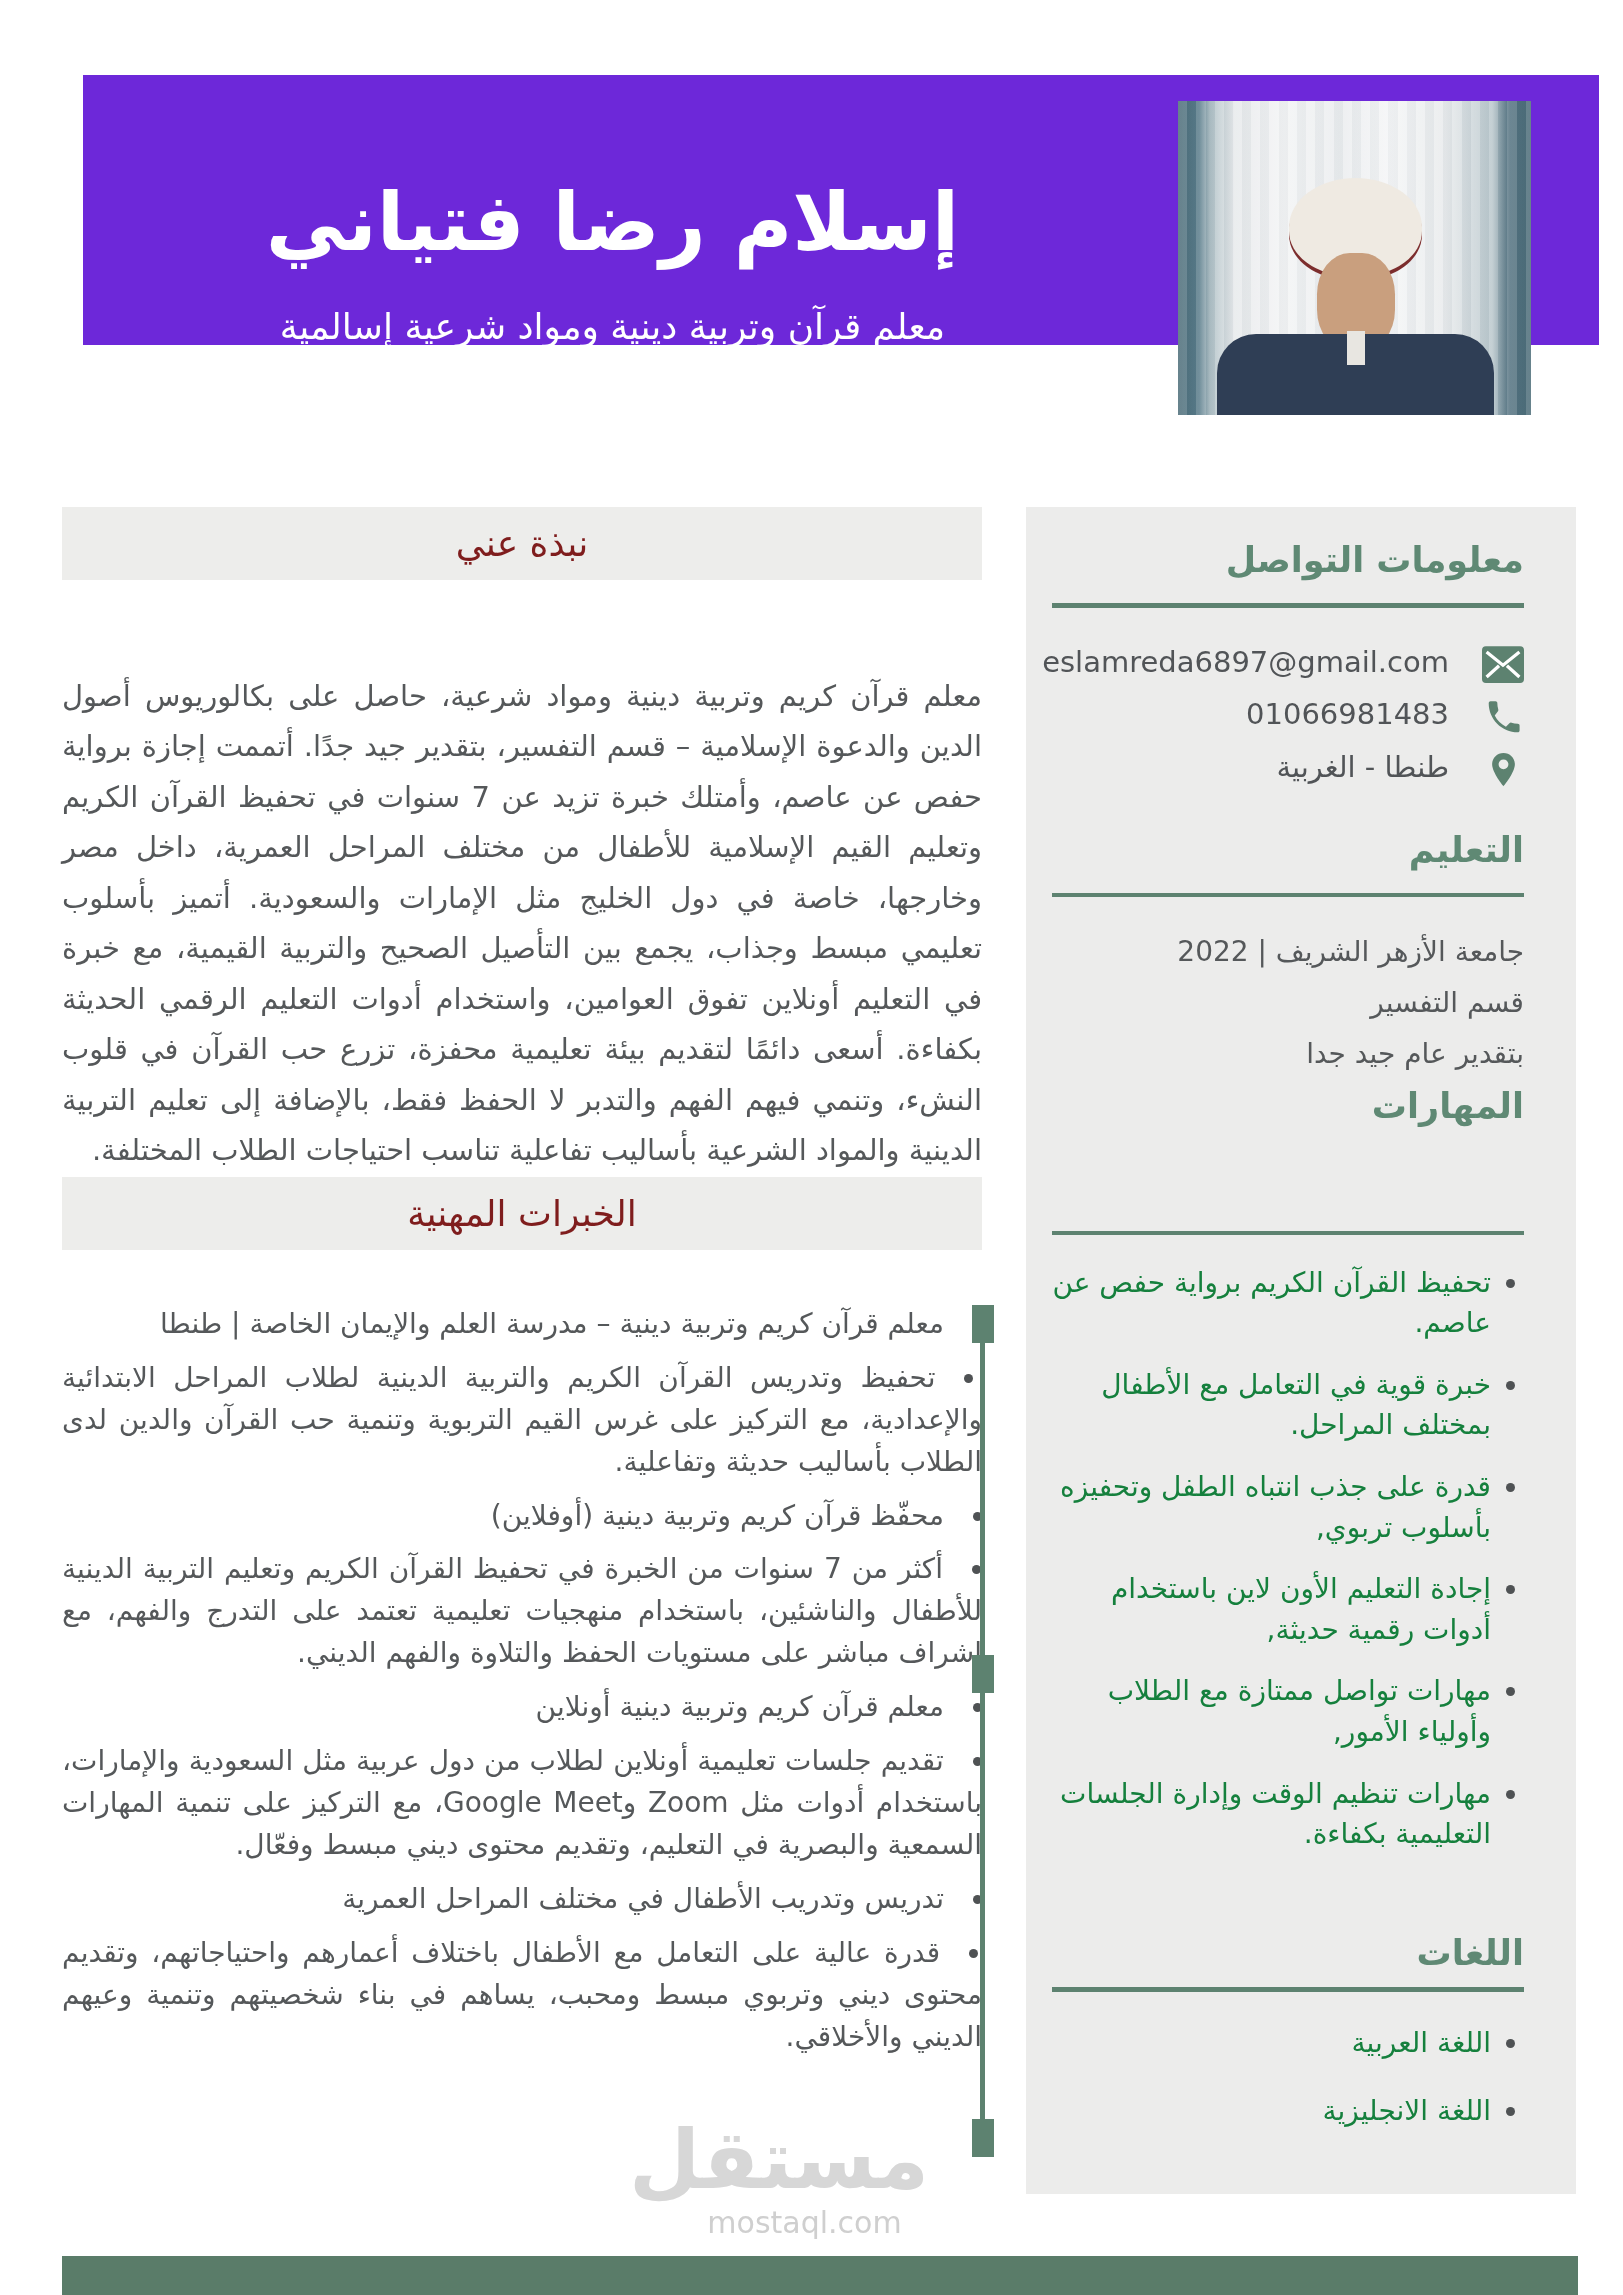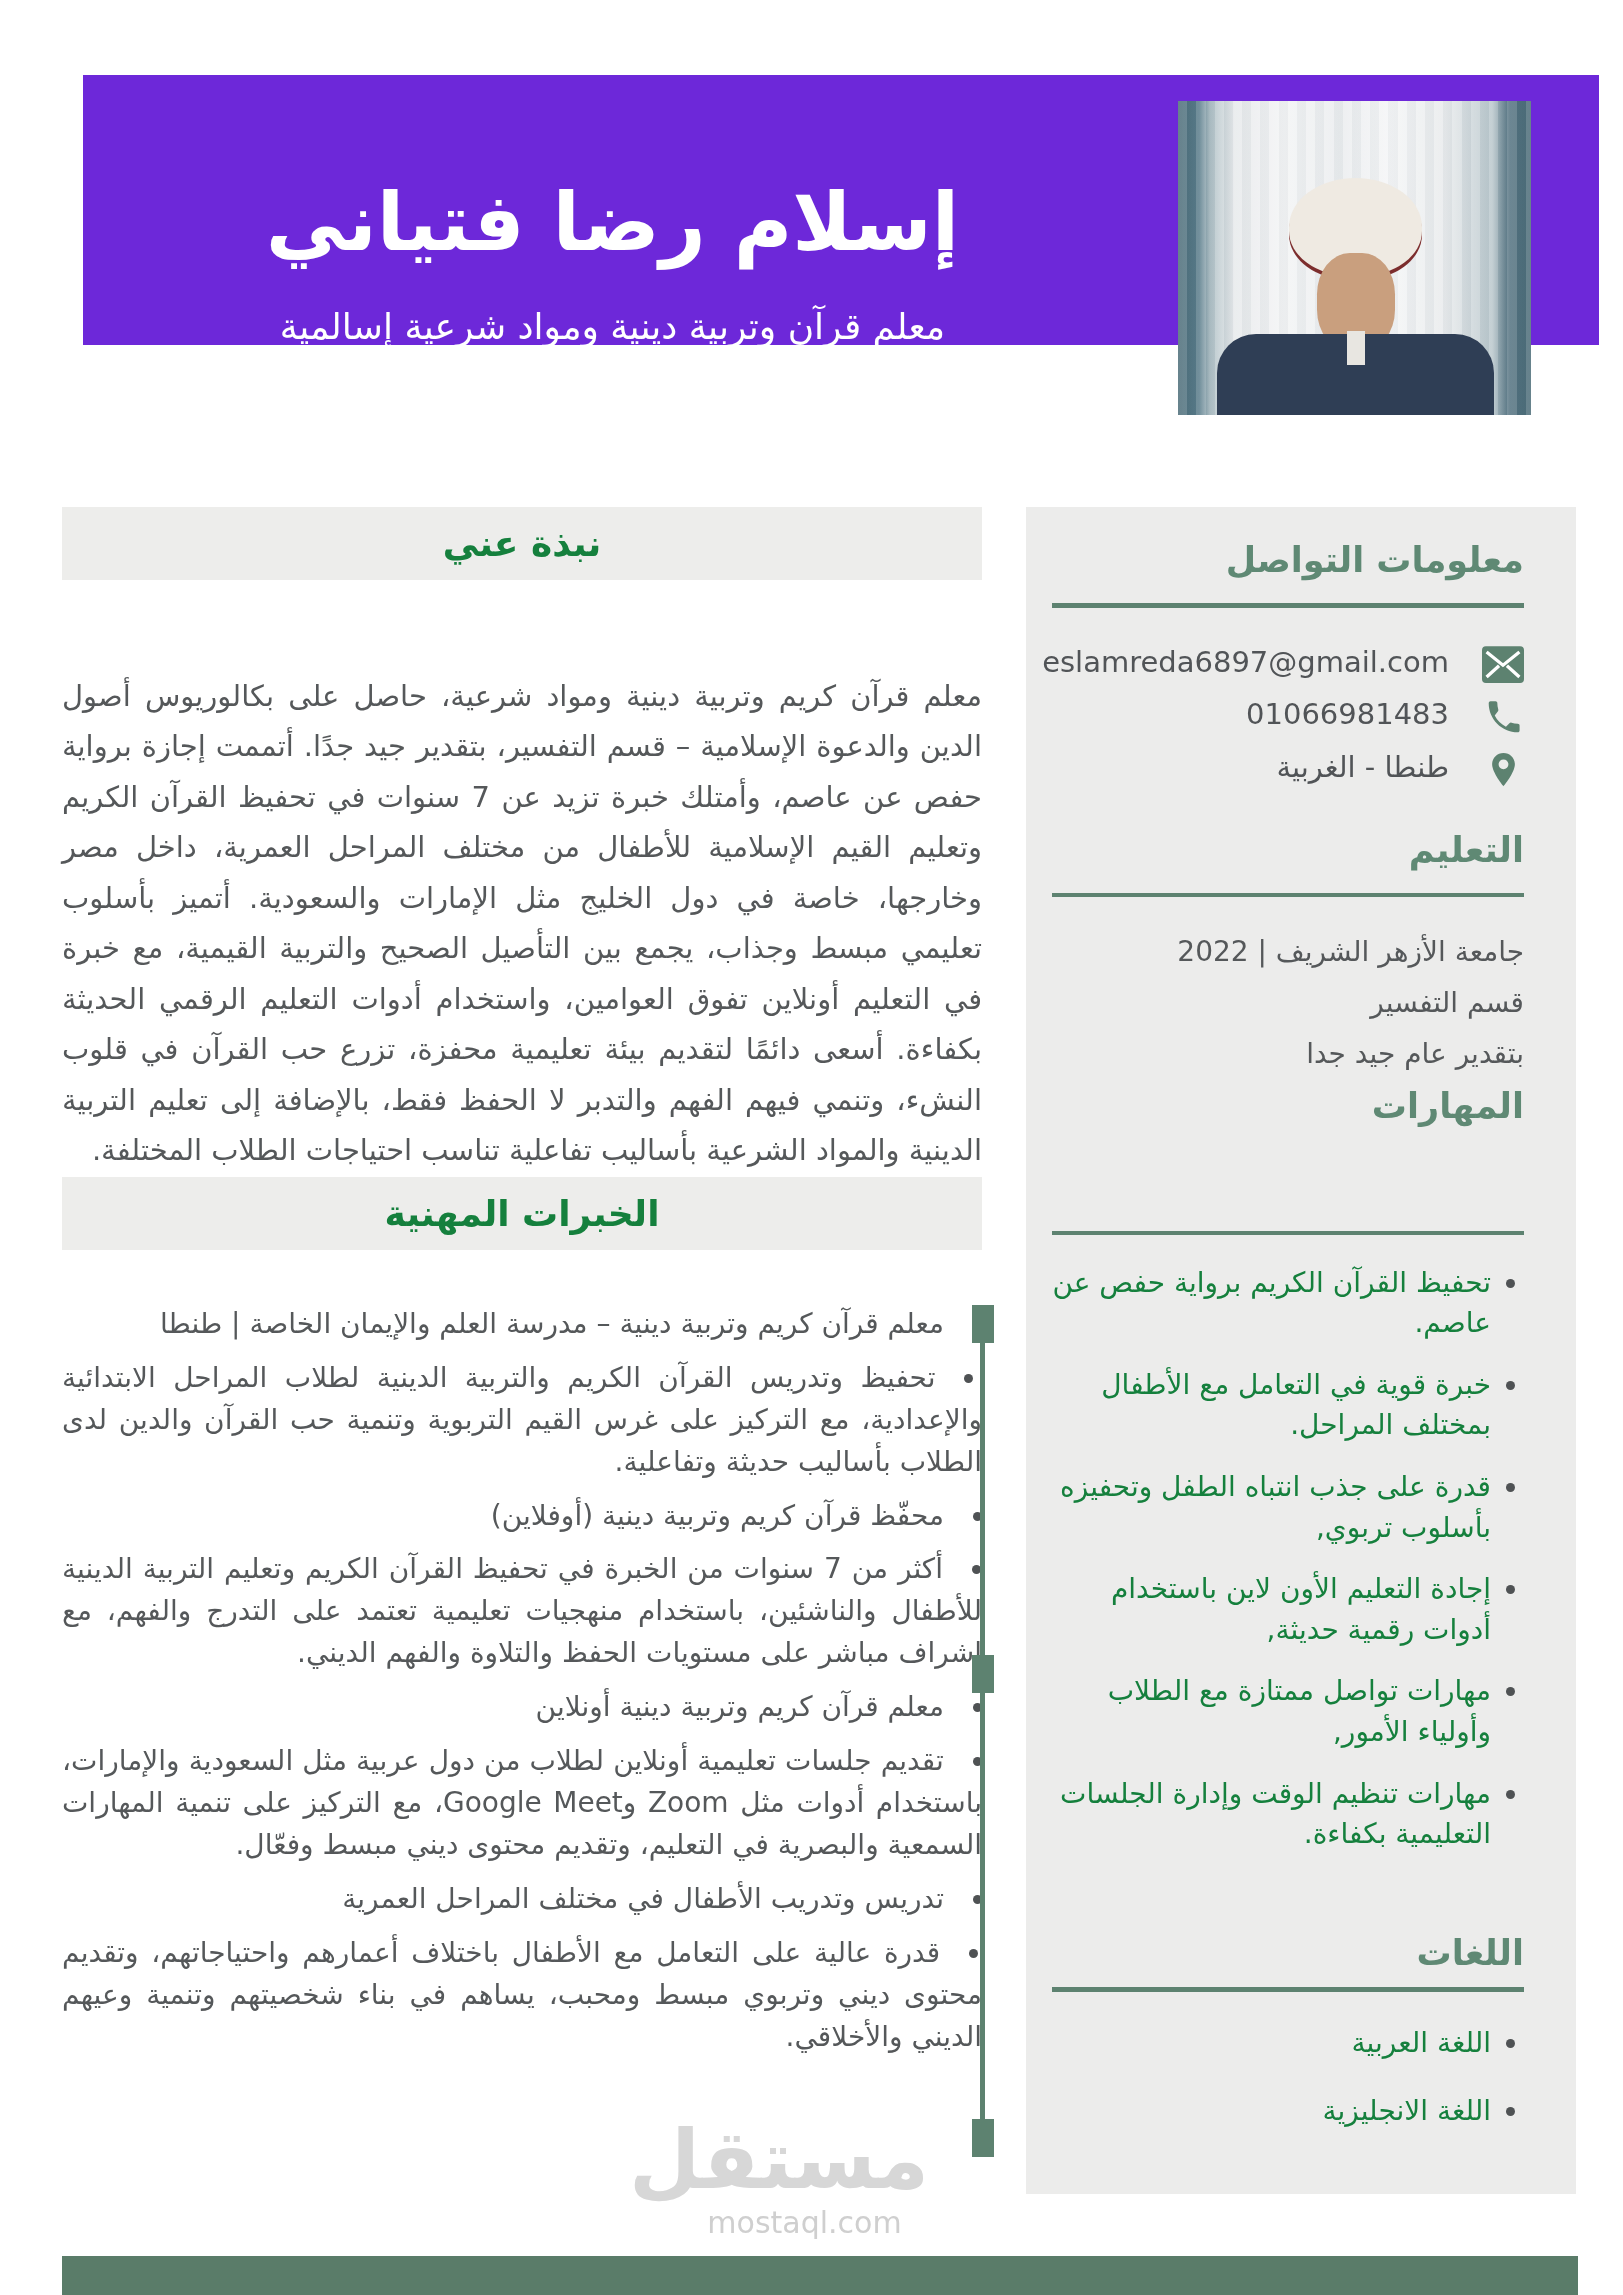--- a/index.html
+++ b/index.html
@@ -18,21 +18,21 @@
     background:linear-gradient(90deg,#2d5361 0%,#3c6576 6%,#9fb3ba 9%,#e3e6e8 16%,#f1f2f3 30%,#e7eaec 46%,#f3f4f5 60%,#e4e7e9 76%,#aebec4 89%,#35596a 94%,#2d5361 100%);}
   .photo .lace{position:absolute; inset:0;
     background:repeating-linear-gradient(90deg, rgba(255,255,255,.55) 0 9.2px, rgba(210,216,220,.35) 9.2px 18.3px);
     opacity:.5;}
   .photo .turban{position:absolute; left:111px; top:77px; width:133px; height:98px; background:#efeae2; border-radius:50% 50% 46% 46%; box-shadow:0 3.9px 0 #7c2d2d;}
   .photo .face{position:absolute; left:139px; top:152px; width:78px; height:98px; background:#c99f7e; border-radius:42%;}
   .photo .suit{position:absolute; left:39px; top:233px; width:277px; height:85px; background:#2f3e55; border-radius:39px 39px 0 0;}
   .photo .collar{position:absolute; left:169px; top:230px; width:18.3px; height:34px; background:#e8e6e1;}
   
   .band{position:absolute; left:62px; width:920px; height:73px; background:#ededeb; display:flex; align-items:center; justify-content:center;}
-  .band h2{margin:8px; font-size:36px; color:#15803d; font-weight:700;}
+  .band h2{margin:8px; font-size:36px; color:#7f1d1d; font-weight:400;}
   .band.about{top:507px;}
   .band.exper{top:1177px;}
   .about-text{position:absolute; left:62px; top:642px; width:920px; font-size:29px; line-height:1.74; text-align:justify; color:#55585a;}
   .exp-list{position:absolute; left:62px; top:1303px; width:920px;}
   .exp-list ul{margin:0; padding:0; list-style:disc inside;}
   .exp-list li{font-size:28px; line-height:1.5; text-align:justify; margin:0 0 11.8px 0; color:#55585a;}
   .exp-list li::marker{color:#4f5254;}
   
   .timeline-line{position:absolute; left:980px; top:1311px; width:5.2px; height:844px; background:#5d8270;}
   .tl-marker{position:absolute; left:972px; width:22px; height:38px; background:#5d8270;}

